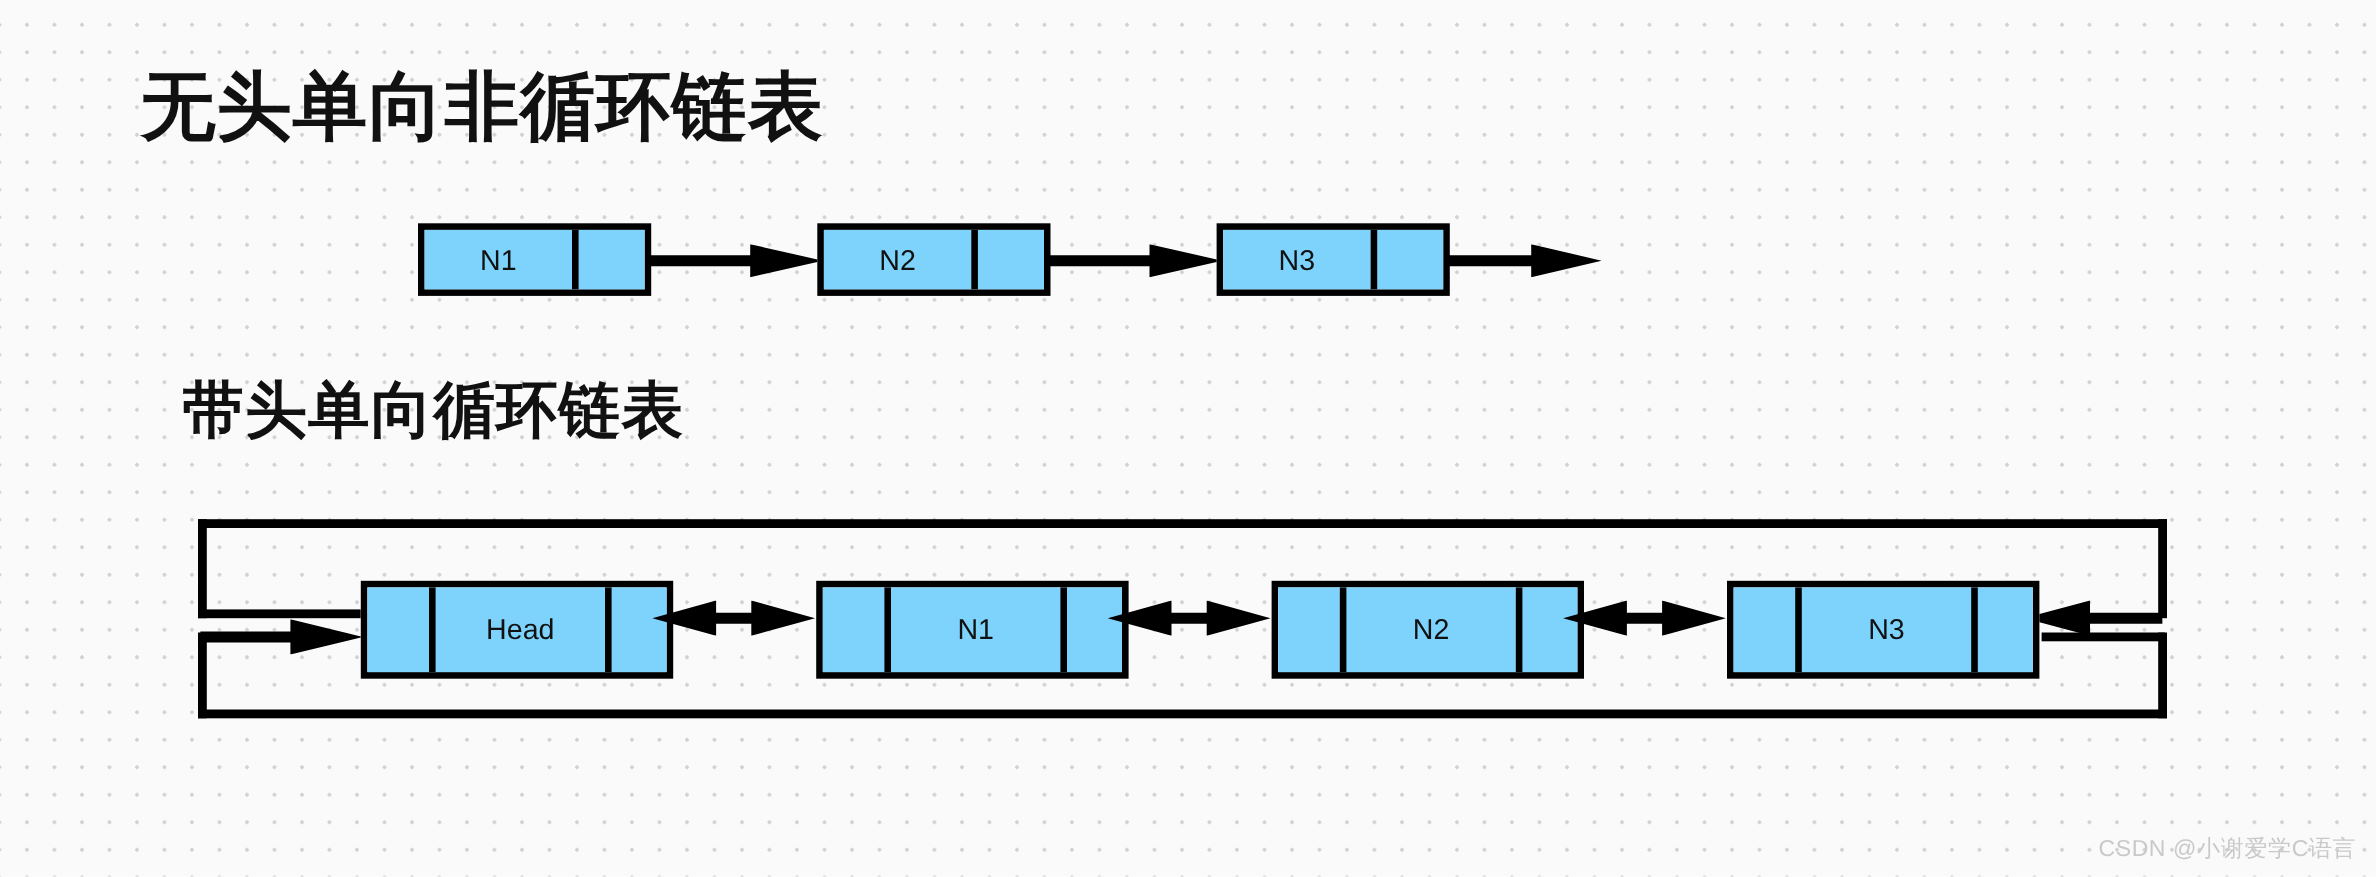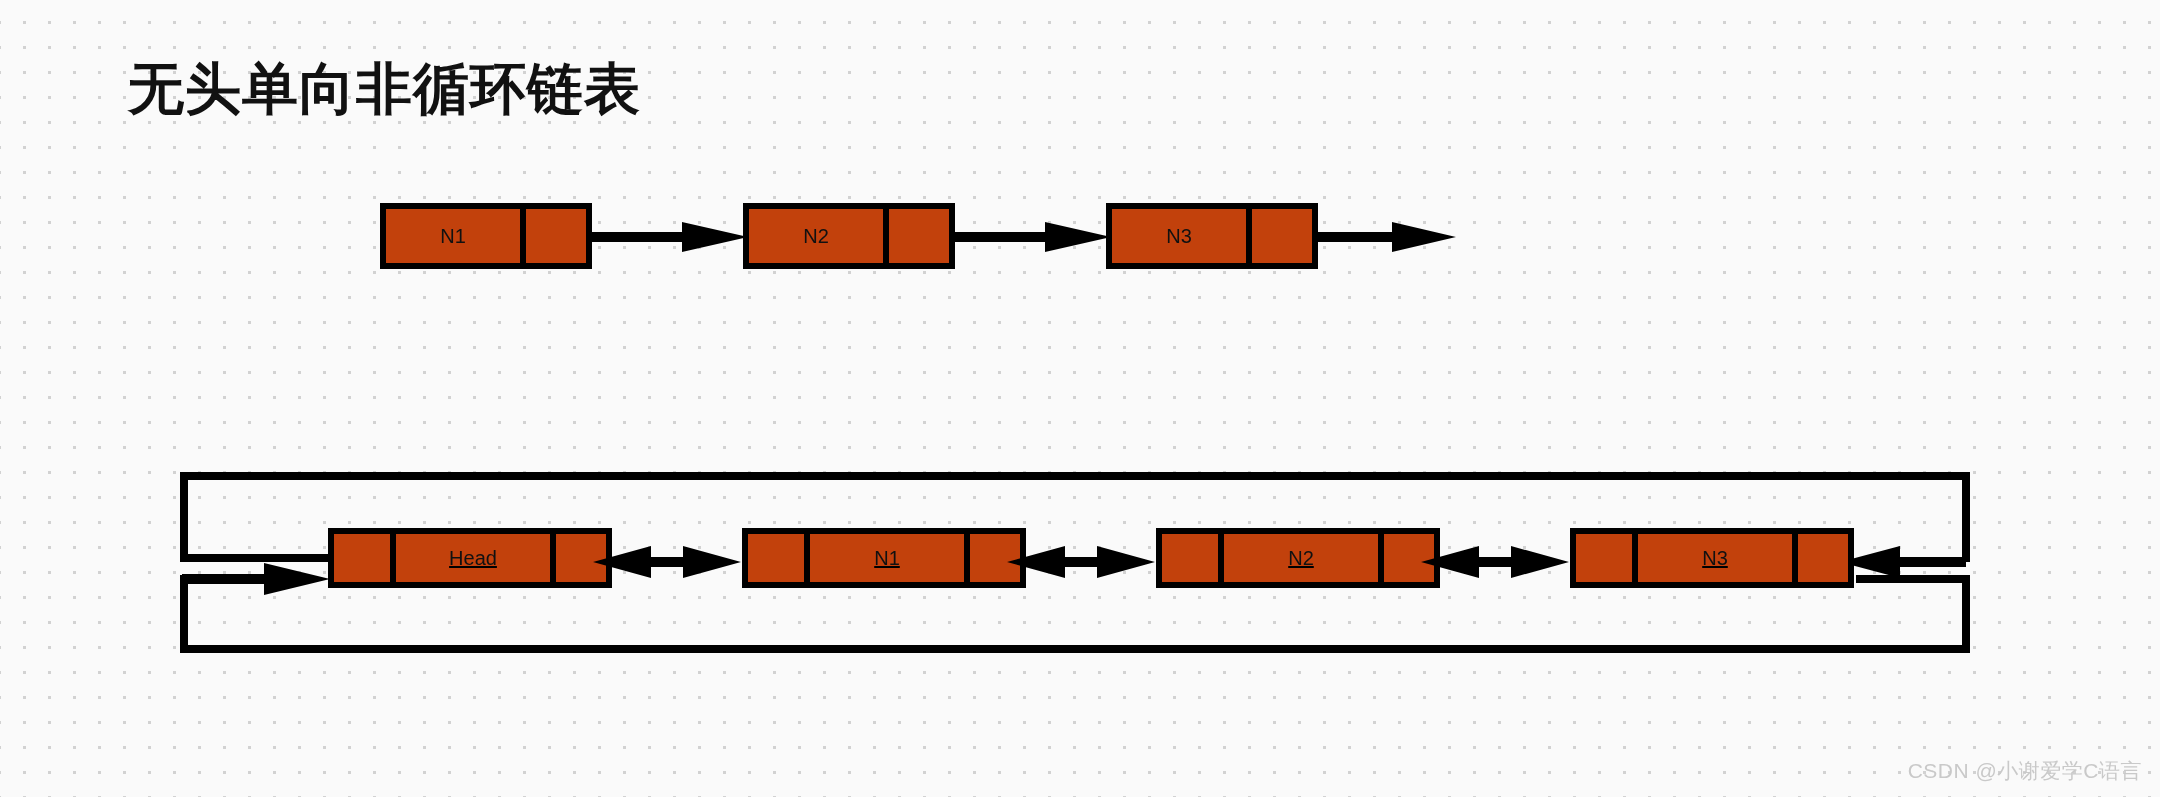--- a/index.html
+++ b/index.html
@@ -20,49 +20,49 @@
   }
 
   
   .title {
     position: absolute;
     font-weight: bold;
     color: #111111;
     white-space: nowrap;
     letter-spacing: 1px;
   }
-  #title-1 { left: 128px; top: 52px; font-size: 56px; }
+  #title-1 { left: 128px; top: 52px; font-size: 68px; }
   #title-2 { left: 166px; top: 336px; font-size: 56px; }
 
   
   .node {
     position: absolute;
     display: flex;
     background: #ffffff;
     border: 6px solid #000000;
     box-sizing: border-box;
   }
   .cell {
     box-sizing: border-box;
     display: flex;
     align-items: center;
     justify-content: center;
-    font-size: 20px;
+    font-size: 26px;
     color: #111111;
-    background: #c2410c;
+    background: #7dd3fc;
   }
   .cell + .cell { border-left: 6px solid #000000; }
 
   
   .row1-node { top: 203px; height: 66px; }
   .row1-node .data { width: 134px; }
   .row1-node .ptr  { width: 66px; }
 
   
-  .row2-node { top: 528px; height: 60px; text-decoration: underline; }
+  .row2-node { top: 528px; height: 89px; }
   .row2-node .ptr-l { width: 56px; }
   .row2-node .data  { width: 160px; }
   .row2-node .ptr-r { width: 56px; }
 
   
   .arrow-right, .arrow-left, .arrow-both {
     position: absolute;
   }
   .arrow-right svg, .arrow-left svg, .arrow-both svg { display: block; }
 
@@ -117,20 +117,21 @@
     <div class="cell data">N3</div>
     <div class="cell ptr"></div>
   </div>
 
   <div class="arrow-right" style="left:1316px; top:222px;">
     <svg width="140" height="30" viewBox="0 0 140 30">
       <path d="M0,10 L76,10 L76,0 L140,15 L76,30 L76,20 L0,20 Z" fill="#000000"></path>
     </svg>
   </div>
 
+  <div class="title" id="title-2">带头单向循环链表</div>
 
   <div class="loop-line" style="left:180px; top:472px; width:1790px; height:8px;"></div>
 
   <div class="loop-line" style="left:180px; top:645px; width:1790px; height:8px;"></div>
 
   <div class="loop-line" style="left:180px; top:472px; width:8px; height:90px;"></div>
 
   <div class="loop-line" style="left:180px; top:554px; width:148px; height:8px;"></div>
 
   <div class="loop-line" style="left:180px; top:575px; width:8px; height:78px;"></div>

